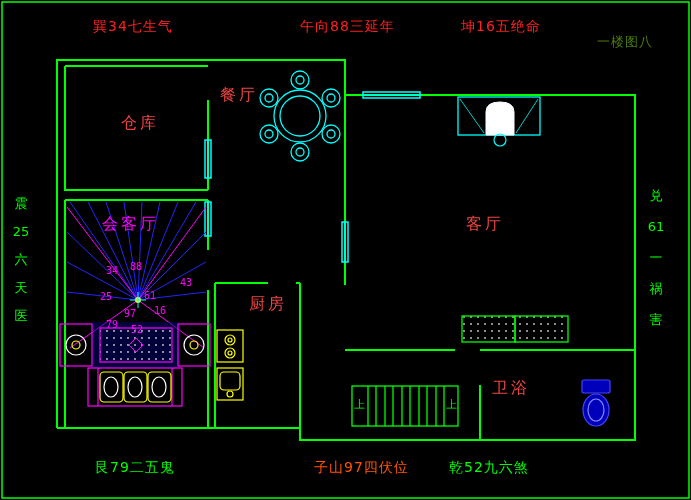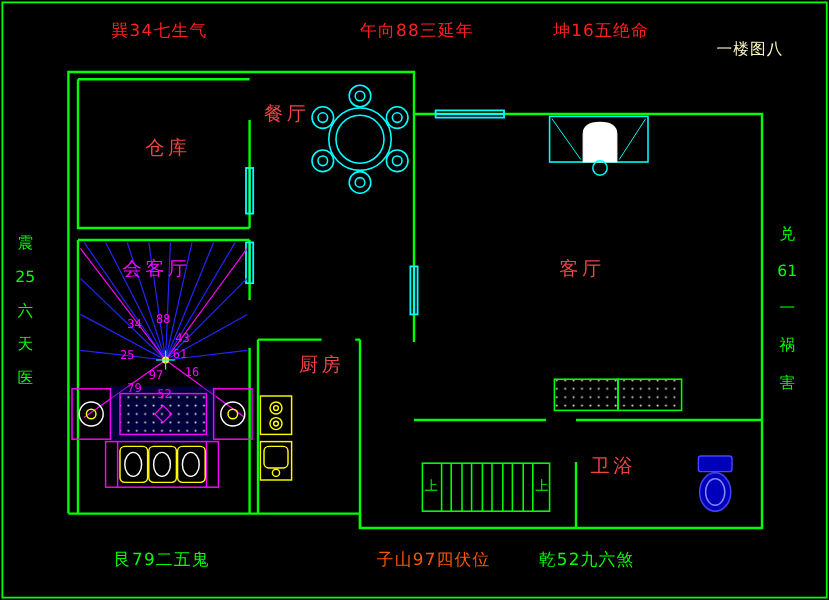--- a/index.html
+++ b/index.html
@@ -9,21 +9,21 @@
     background:#000000;
     overflow:hidden;
     font-family:"DejaVu Sans","Liberation Sans",sans-serif;
   }
   #plan-svg{position:absolute;left:0;top:0;}
   .t{position:absolute;white-space:nowrap;line-height:1;}
   .red{color:#ff2020;}
   .green{color:#00ff00;}
   .cyan{color:#ef4444;}
   .magenta{color:#ff00ff;}
-  .blue{color:#fef9c3;}
+  .blue{color:#4d7c0f;}
   .orange{color:#ff5500;}
   .lbl-top{font-size:14px;letter-spacing:1px;}
   .lbl-room{font-size:16px;letter-spacing:3px;}
   .lbl-bottom{font-size:14px;letter-spacing:1px;}
   .vcol{display:flex;flex-direction:column;align-items:center;width:22px;}
   .vcol span{font-size:13px;line-height:28px;}
   .vcol-r span{line-height:31px;}
   .num{font-family:"DejaVu Sans Mono","Liberation Mono",monospace;font-size:10px;}
   .up{font-size:11px;}
   .title{font-size:13px;letter-spacing:1px;}
@@ -237,21 +237,21 @@
   <div class="t cyan lbl-room" style="left:466px;top:216px;">客厅</div>
   <div class="t magenta lbl-room" style="left:102px;top:216px;">会客厅</div>
   <div class="t cyan lbl-room" style="left:233px;top:296px;margin-left:16px;">厨房</div>
   <div class="t cyan lbl-room" style="left:492px;top:380px;">卫浴</div>
 
   <div class="t green up" style="left:354px;top:399px;">上</div>
   <div class="t green up" style="left:446px;top:399px;">上</div>
 
   <div class="t magenta num" style="left:106px;top:266px;">34</div>
   <div class="t magenta num" style="left:130px;top:262px;">88</div>
-  <div class="t magenta num" style="left:146px;top:278px;">43</div>
+  <div class="t magenta num" style="left:136px;top:278px;padding-left:44px;">43</div>
   <div class="t magenta num" style="left:100px;top:292px;">25</div>
   <div class="t magenta num" style="left:144px;top:291px;">61</div>
   <div class="t magenta num" style="left:154px;top:306px;">16</div>
   <div class="t magenta num" style="left:124px;top:309px;">97</div>
   <div class="t magenta num" style="left:106px;top:320px;">79</div>
   <div class="t magenta num" style="left:131px;top:325px;">52</div>
 
 </div>
 
 </body></html>

